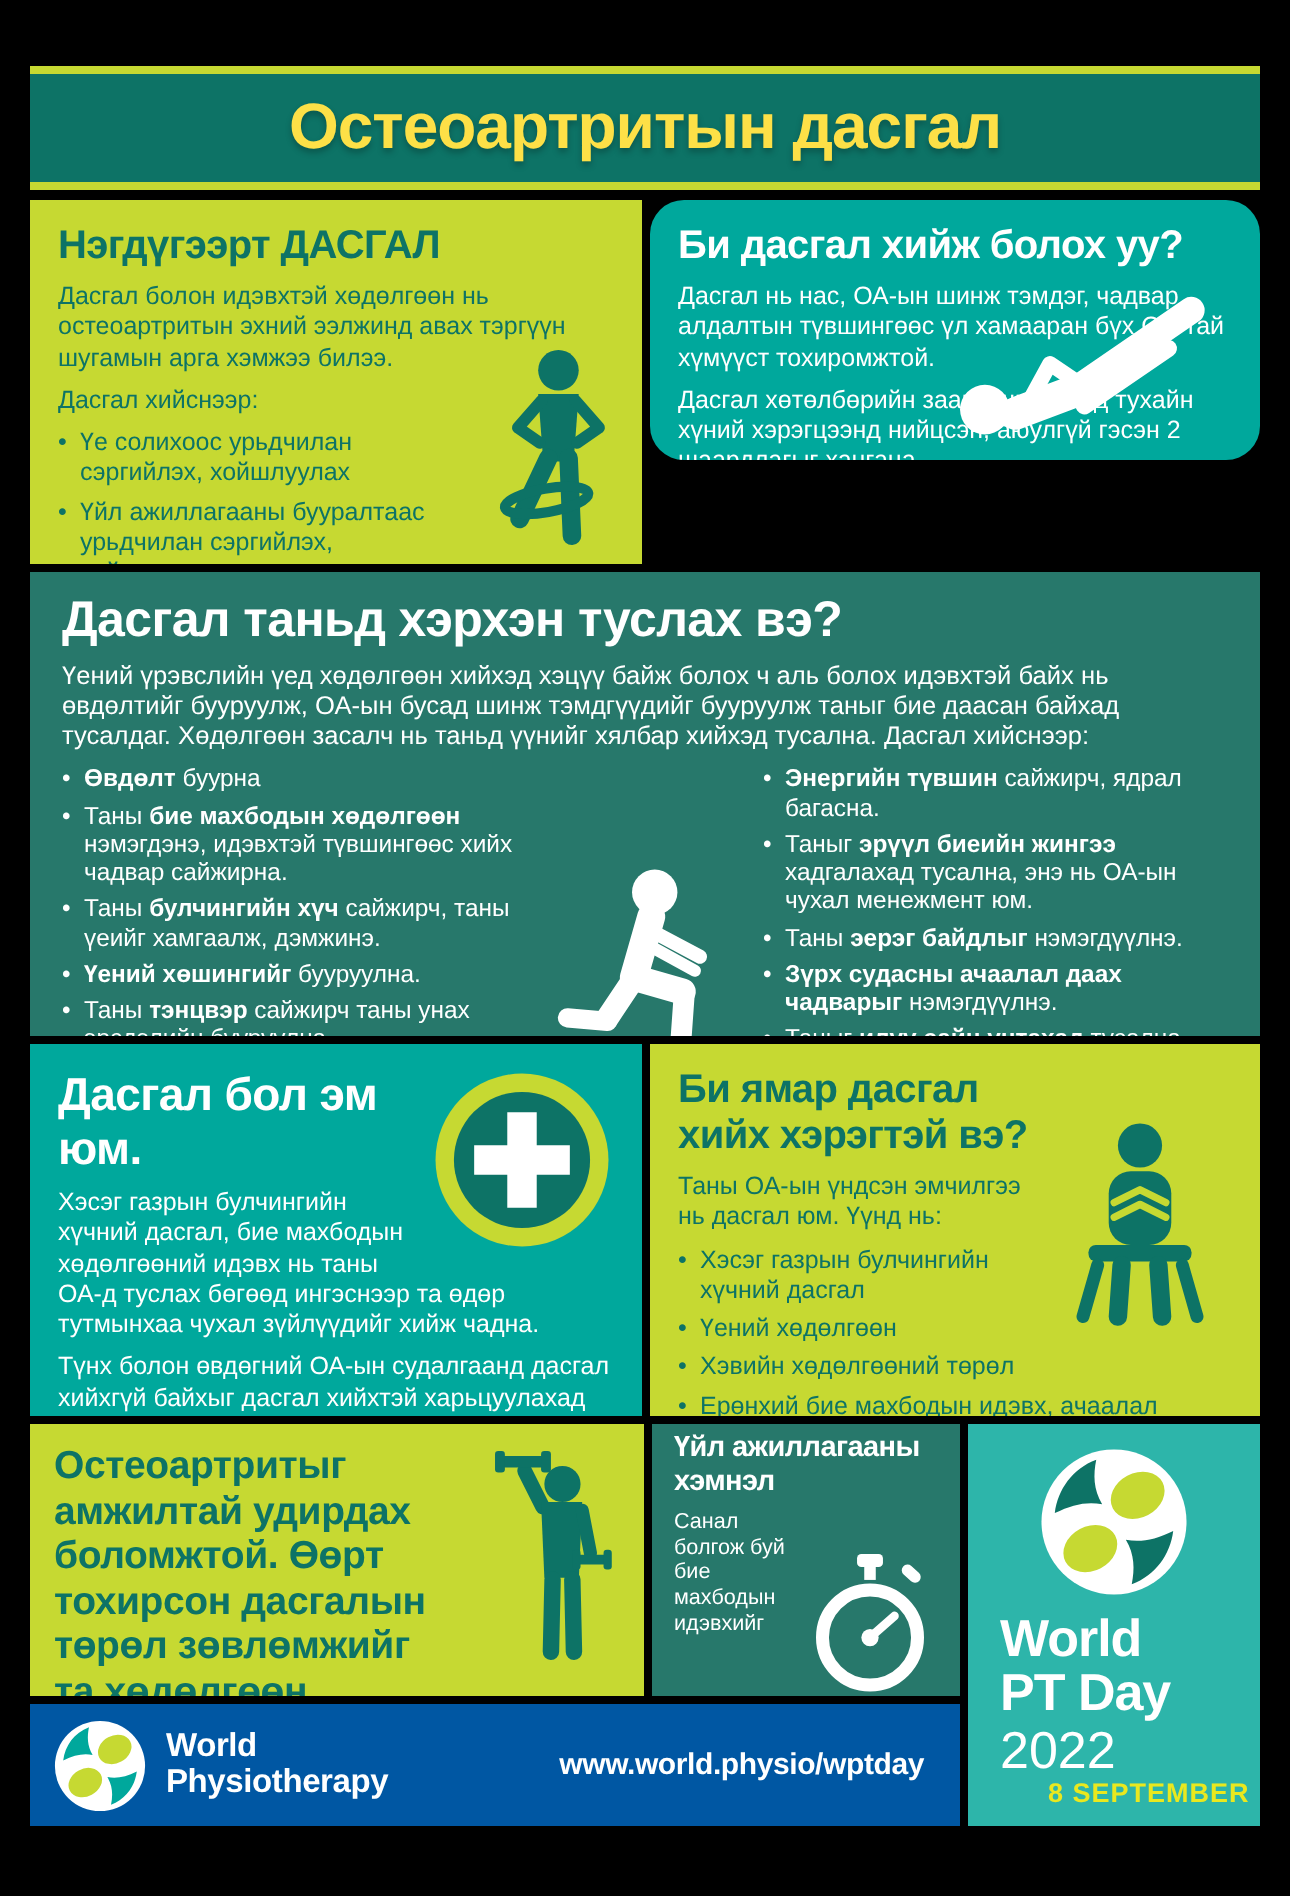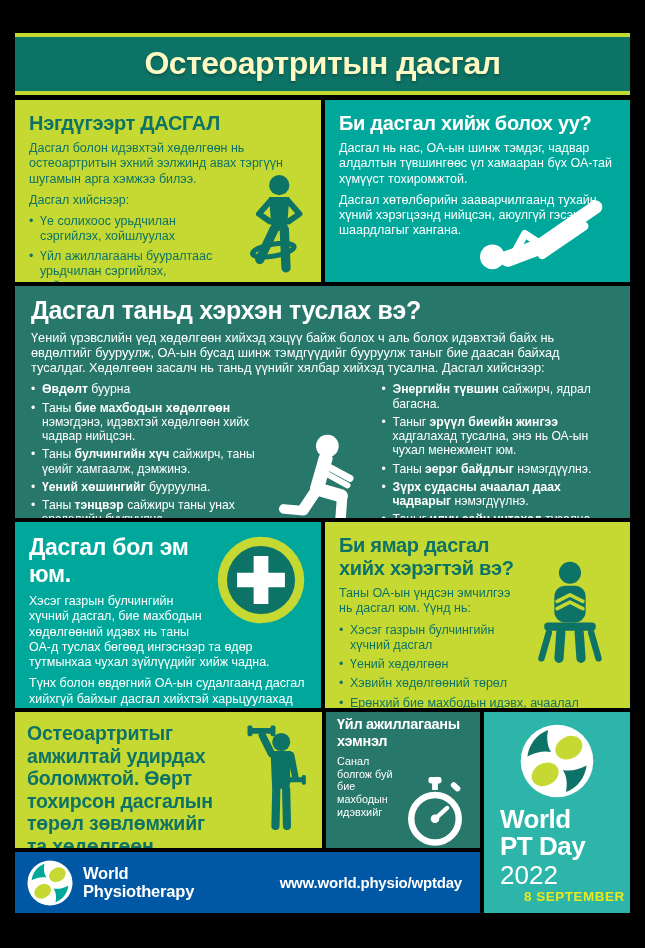--- a/index.html
+++ b/index.html
@@ -2,21 +2,21 @@
 <html><head>
 <meta charset="utf-8">
 <style>
   * { box-sizing: border-box; margin: 0; padding: 0; }
   html,body { width:645px; height:948px; }
   body { background:#000; font-family:"Liberation Sans", sans-serif; }
   .page { position:relative; width:645px; height:948px; background:#000; padding:33px 15px 0 15px; }
 
   
   .header { height:62px; background:#0d7366; border-top:4px solid #c6d932; border-bottom:4px solid #c6d932; margin-bottom:5px; }
-  .header h1 { color:#fef9c3; font-size:32px; font-weight:bold; text-align:center; line-height:53px; letter-spacing:-0.5px; text-shadow:0 2px 3px rgba(0,0,0,0.25); }
+  .header h1 { color:#fde047; font-size:32px; font-weight:bold; text-align:center; line-height:53px; letter-spacing:-0.5px; text-shadow:0 2px 3px rgba(0,0,0,0.25); }
 
   .row { display:flex; margin-bottom:4px; }
   .card { overflow:hidden; position:relative; }
   .lime { background:#c6d932; color:#0d7366; }
   .teal { background:#00a89c; color:#fff; }
   .midteal { background:#27786b; color:#fff; }
   .ptteal { background:#2db5aa; color:#fff; }
 
   .card { padding:12px 14px; }
   .card h2 { font-size:20px; font-weight:bold; margin-bottom:6px; letter-spacing:-0.3px; }
@@ -25,21 +25,21 @@
   ul.bullets { list-style:none; }
   ul.bullets li { position:relative; padding-left:11px; margin-bottom:4px; font-size:12.5px; line-height:1.22; }
   ul.bullets li::before { content:"•"; position:absolute; left:0; top:0; }
   .b { font-weight:bold; }
 
   
   .row1 { height:182px; }
   .card-first { width:306px; margin-right:4px; height:182px; }
   .card-first ul { width:calc(100% - 78px); }
   .icon-band { position:absolute; right:8px; bottom:6px; color:#0d7366; }
-  .card-can { width:305px; height:182px; }
+  .card-can { width:305px; height:130px;border-radius:17px; }
   .icon-lying { position:absolute; right:10px; bottom:8px; color:#fff; }
 
   
   .card-help { width:615px; height:232px; padding:10px 16px; }
   .card-help h2 { font-size:25px; margin-bottom:5px; }
   .card-help p.intro { font-size:12.8px; line-height:1.18; margin-bottom:7px; }
   .help-cols { display:flex; align-items:flex-end; }
   .help-cols ul { flex:1; }
   .help-cols ul.bullets li { font-size:12.2px; line-height:1.17; margin-bottom:4px; }
   .icon-squat { width:118px; flex:0 0 118px; display:flex; justify-content:center; margin-top:16px; color:#fff; }
@@ -123,21 +123,21 @@
     </div>
   </div>
 
   <div class="row">
     <div class="card midteal card-help">
       <h2>Дасгал таньд хэрхэн туслах вэ?</h2>
       <p class="intro">Үений үрэвслийн үед хөдөлгөөн хийхэд хэцүү байж болох ч аль болох идэвхтэй байх нь өвдөлтийг бууруулж, ОА-ын бусад шинж тэмдгүүдийг бууруулж таныг бие даасан байхад тусалдаг. Хөдөлгөөн засалч нь таньд үүнийг хялбар хийхэд тусална. Дасгал хийснээр:</p>
       <div class="help-cols">
         <ul class="bullets">
             <li><span class="b">Өвдөлт</span><span> буурна</span></li>
-            <li><span>Таны </span><span class="b">бие махбодын хөдөлгөөн</span><span> нэмэгдэнэ, идэвхтэй хөдөлгөөн хийх чадвар нийцсэн.</span></li>
+            <li><span>Таны </span><span class="b">бие махбодын хөдөлгөөн</span><span> нэмэгдэнэ, идэвхтэй түвшингөөс хийх чадвар сайжирна.</span></li>
             <li><span>Таны </span><span class="b">булчингийн хүч</span><span> сайжирч, таны үеийг хамгаалж, дэмжинэ.</span></li>
             <li><span class="b">Үений хөшингийг</span><span> бууруулна.</span></li>
             <li><span>Таны </span><span class="b">тэнцвэр</span><span> сайжирч таны унах эрсдэлийн бууруулна.</span></li>
           </ul>
         <span class="icon-squat">
           <svg width="96" height="100" viewBox="0 0 110 110">
             <circle cx="60" cy="15" r="13" fill="currentColor"></circle>
             <path d="M58 29 L48 64" stroke="currentColor" stroke-width="16" stroke-linecap="round" fill="none"></path>
             <path d="M56 36 L86 52" stroke="currentColor" stroke-width="8" stroke-linecap="round" fill="none"></path>
             <path d="M54 44 L83 60" stroke="currentColor" stroke-width="7" stroke-linecap="round" fill="none"></path>

